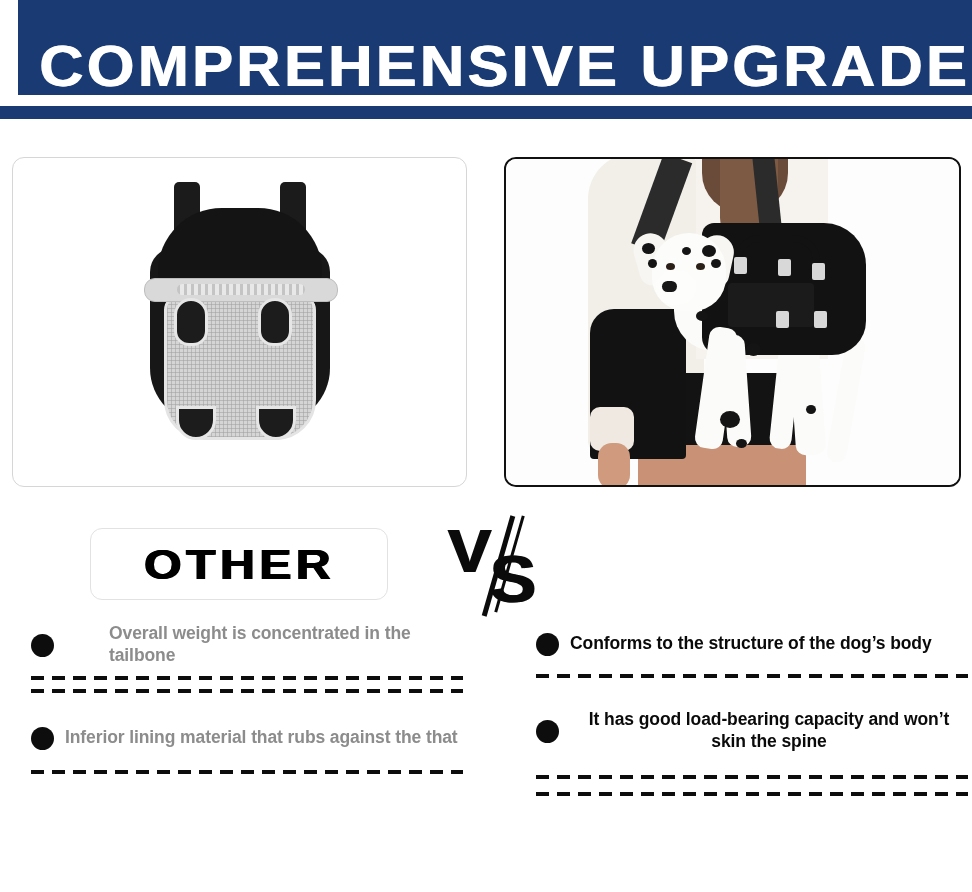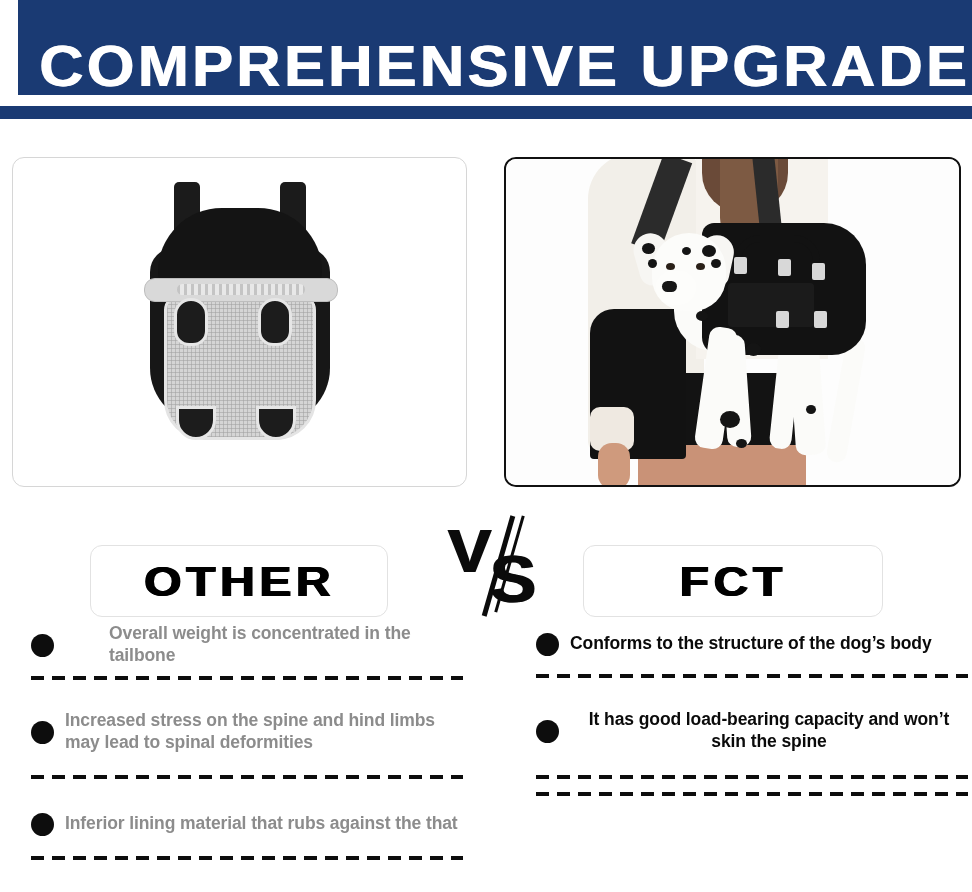--- a/index.html
+++ b/index.html
@@ -339,21 +339,20 @@
   .label-box {
     position: absolute;
     top: 0;
     height: 70px;
     border: 1.5px solid #e2e2e2;
     border-radius: 12px;
     background: #ffffff;
     display: flex;
     align-items: center;
     justify-content: center;
-    margin-top: 17px;
   }
   .label-box.left { left: 90px; width: 296px; }
   .label-box.right { left: 583px; width: 298px; }
   .label-text {
     font-family: "Liberation Sans", sans-serif;
     font-weight: bold;
     font-size: 43px;
     letter-spacing: 4px;
     color: #000000;
     transform: scaleX(1.12);
@@ -524,38 +523,31 @@
     <span class="label-text">OTHER</span>
   </div>
 
   <div class="vs-mark">
     <span class="vs-v">V</span>
     <span class="vs-s">S</span>
     <span class="vs-slash a"></span>
     <span class="vs-slash b"></span>
   </div>
 
-  <div class="label-box right">
-    <span class="label-text">FCT</span>
-  </div>
 </div>
 
 <div class="lists">
 
   <div class="col left">
     <div class="feature f1">
       <span class="bullet"></span>
       <span class="feature-text">Overall weight is concentrated in the tailbone</span>
     </div>
     <div class="divider"></div>
     <div class="sp-a"></div>
-    <div class="feature f2">
-      <span class="bullet"></span>
-      <span class="feature-text">Increased stress on the spine and hind limbs may lead to spinal deformities</span>
-    </div>
     <div class="divider"></div>
     <div class="sp-b"></div>
     <div class="feature f3">
       <span class="bullet"></span>
       <span class="feature-text">Inferior lining material that rubs against the that</span>
     </div>
     <div class="divider"></div>
   </div>
 
   <div class="col right">

